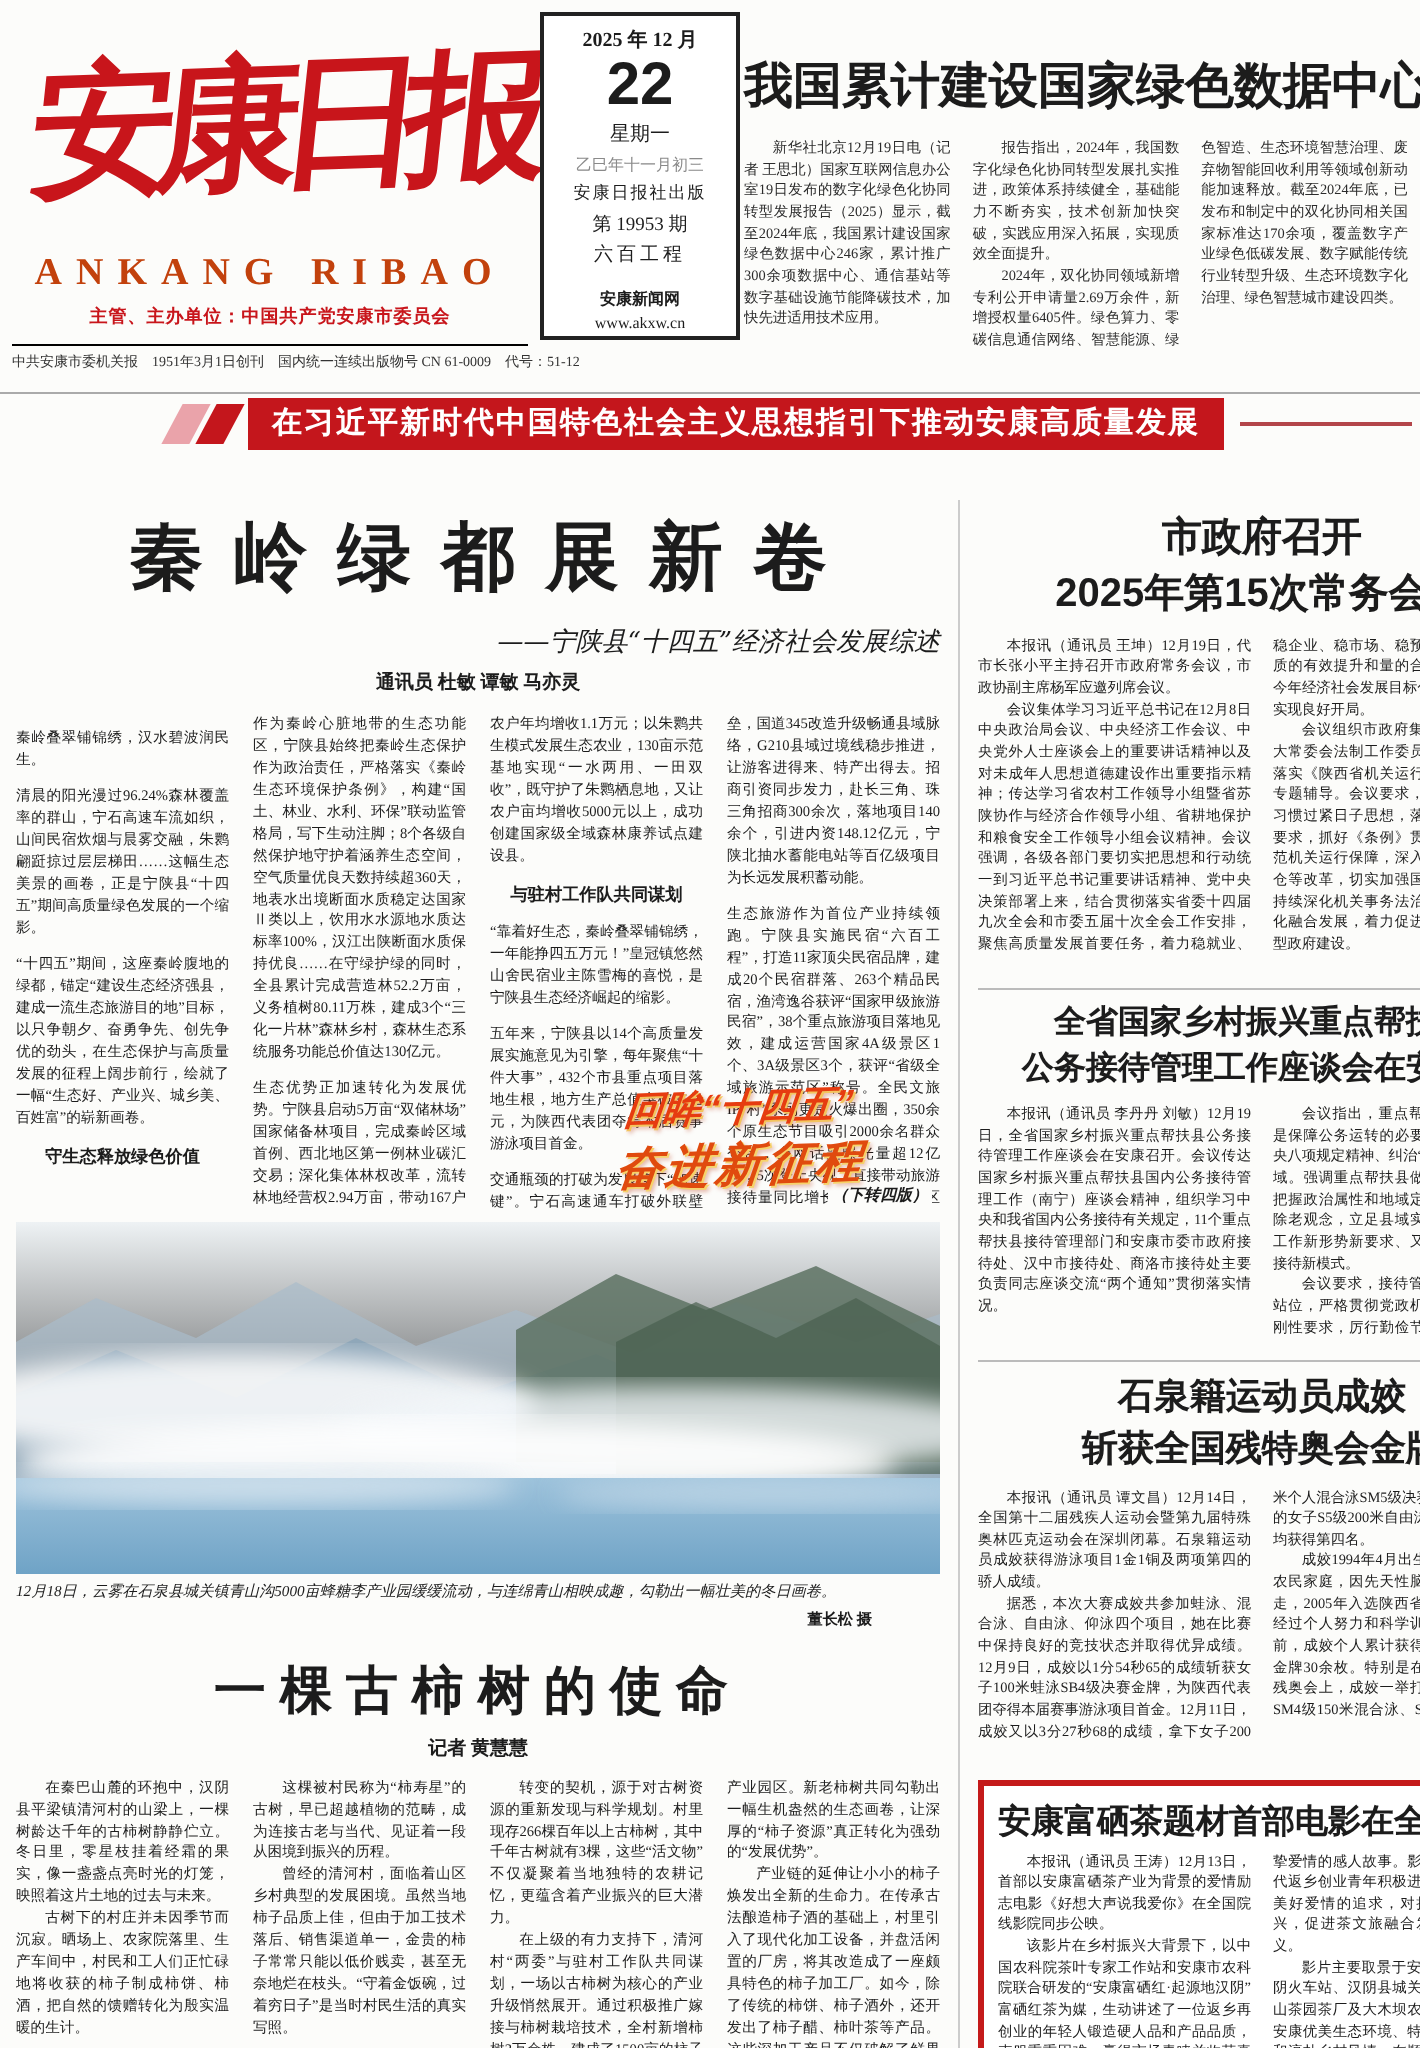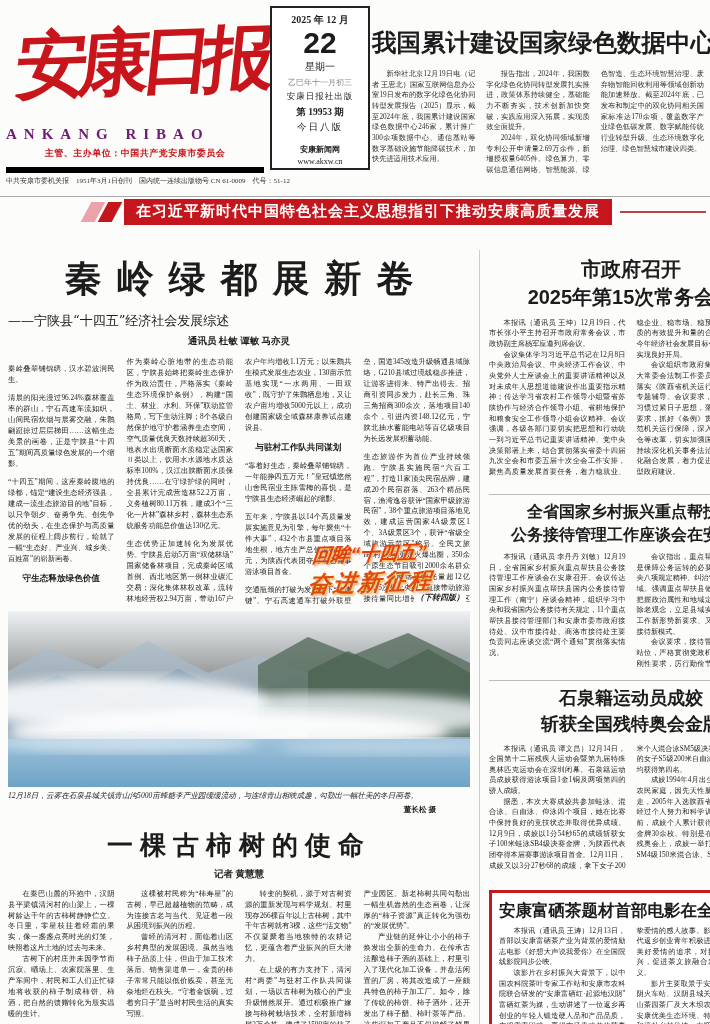--- a/index.html
+++ b/index.html
@@ -4,32 +4,32 @@
 <style>
   html,body{margin:0;padding:0;background:#888;}
   .page{position:relative;width:710px;height:1024px;margin:0 auto;background:#fcfcfa;overflow:hidden;
         font-family:"Liberation Serif",serif;color:#1c1c1c;}
   
   .header{position:absolute;top:0;left:0;width:710px;height:196px;border-bottom:1px solid #aaa;}
   .masthead{position:absolute;left:6px;top:2px;width:258px;}
   .calligraphy{color:#c8151b;font-family:"DejaVu Serif",serif;font-weight:bold;
                font-size:72px;letter-spacing:-10px;line-height:128px;white-space:nowrap;
                transform:skewX(-8deg) rotate(-2deg);transform-origin:left center;padding-left:10px;}
-  .pinyin{color:#701a75;font-family:"Liberation Serif",serif;font-weight:bold;
-          font-size:15px;letter-spacing:7px;text-align:left;margin-top:-4px;}
+  .pinyin{color:#c2410c;font-family:"Liberation Serif",serif;font-weight:bold;
+          font-size:19px;letter-spacing:7px;text-align:center;margin-top:-4px;}
   .organizer{color:#c8151b;font-size:9px;font-weight:bold;text-align:center;margin-top:4px;letter-spacing:.5px;}
-  .mast-footer{margin-top:7px;border-top:6px solid #000000;padding-top:3px;font-size:7px;color:#333;white-space:nowrap;}
+  .mast-footer{margin-top:7px;border-top:1px solid #000000;padding-top:3px;font-size:7px;color:#333;white-space:nowrap;}
   .datebox{position:absolute;left:270px;top:6px;width:90px;height:150px;border:2px solid #222;
            text-align:center;padding:5px 3px;background:#fff;}
   .db-month{font-size:10px;font-weight:bold;}
   .db-day{font-size:30px;font-weight:bold;line-height:32px;font-family:"Liberation Sans",sans-serif;}
   .db-week{font-size:10px;margin-top:1px;}
   .db-lunar{font-size:8px;color:#8a8a8a;margin-top:3px;}
   .db-pub{font-size:8.5px;margin-top:3px;letter-spacing:1px;}
-  .db-issue{font-size:9.5px;font-weight:bold;margin-top:3px;}
+  .db-issue{font-size:9.5px;font-weight:normal;margin-top:3px;}
   .db-pages{font-size:9.5px;margin-top:2px;letter-spacing:2px;}
   .db-site{font-size:8px;font-weight:bold;margin-top:10px;}
   .db-url{font-size:8px;margin-top:2px;}
   .topstory{position:absolute;left:372px;top:26px;width:332px;}
   .topstory h1{margin:0 0 10px 0;font-family:"Liberation Sans",sans-serif;font-weight:900;
                font-size:24.5px;letter-spacing:0;white-space:nowrap;}
   .cols3{column-count:3;column-gap:11px;column-fill:auto;height:108px;overflow:hidden;
          font-size:7.2px;line-height:1.48;text-align:justify;color:#2b2b2b;}
   .cols3 p,.cols2 p,.cols4 p{margin:0;text-indent:2em;}
   
@@ -40,21 +40,21 @@
   .banner{background:#c4161c;color:#fff;font-family:"Liberation Sans",sans-serif;font-weight:bold;
           font-size:15px;letter-spacing:1px;padding:3px 12px 4px;white-space:nowrap;margin-left:4px;}
   .banner-line{flex:1;height:2px;background:#b3454a;margin:0 4px 0 8px;}
   
   .main{position:absolute;top:250px;left:8px;width:694px;height:790px;display:flex;}
   .leftcol{width:462px;position:relative;}
   .rightcol{flex:1;margin-left:9px;padding-left:9px;border-left:1px solid #ccc;}
   
   .lead-head{text-align:center;font-family:"Liberation Sans",sans-serif;font-weight:900;
              font-size:37px;letter-spacing:15px;padding-left:15px;margin:4px 0 8px;}
-  .lead-sub{text-align:left;font-size:13px;font-family:"DejaVu Serif",serif;margin-bottom:5px;}
+  .lead-sub{text-align:right;font-size:13px;font-style:italic;font-family:"DejaVu Serif",serif;margin-bottom:5px;}
   .lead-by{text-align:center;font-size:9.5px;font-weight:bold;margin-bottom:9px;}
   .lead-body{position:relative;height:250px;overflow:hidden;column-count:4;column-gap:12px;column-fill:auto;
              font-size:7.3px;line-height:1.5;text-align:justify;}
   .lead-body h4,.tree-body h4{font-family:"Liberation Sans",sans-serif;font-size:8.6px;text-align:center;
              margin:5px 0;text-indent:0;font-weight:900;}
   .jump{position:absolute;right:4px;bottom:66px;font-size:8px;font-weight:bold;background:#fcfcfa;padding:1px 2px;font-style:italic;}
   .badge{position:absolute;right:6px;bottom:-4px;width:188px;text-align:center;transform:rotate(-2deg);
          font-family:"Liberation Sans",sans-serif;font-style:italic;font-weight:900;z-index:3;}
   .badge .b1{font-size:19px;color:#e63c10;text-shadow:1px 1px 0 #f3c45e,2px 2px 2px rgba(180,40,0,.35);
              transform:skewX(-8deg);display:block;}
@@ -100,21 +100,21 @@
       <div class="mast-footer">中共安康市委机关报　1951年3月1日创刊　国内统一连续出版物号 CN 61-0009　代号：51-12</div>
     </div>
 
     <div class="datebox">
       <div class="db-month">2025 年 12 月</div>
       <div class="db-day">22</div>
       <div class="db-week">星期一</div>
       <div class="db-lunar">乙巳年十一月初三</div>
       <div class="db-pub">安康日报社出版</div>
       <div class="db-issue">第 19953 期</div>
-      <div class="db-pages">今日八版</div>
+      <div class="db-pages">六百工程</div>
       <div class="db-site">安康新闻网</div>
       <div class="db-url">www.akxw.cn</div>
     </div>
 
     <div class="topstory">
       <h1>我国累计建设国家绿色数据中心246家</h1>
       <div class="cols3">
           <p>新华社北京12月19日电（记者 王思北）国家互联网信息办公室19日发布的数字化绿色化协同转型发展报告（2025）显示，截至2024年底，我国累计建设国家绿色数据中心246家，累计推广300余项数据中心、通信基站等数字基础设施节能降碳技术，加快先进适用技术应用。</p>
           <p>报告指出，2024年，我国数字化绿色化协同转型发展扎实推进，政策体系持续健全，基础能力不断夯实，技术创新加快突破，实践应用深入拓展，实现质效全面提升。</p>
           <p>2024年，双化协同领域新增专利公开申请量2.69万余件，新增授权量6405件。绿色算力、零碳信息通信网络、智慧能源、绿色智造、生态环境智慧治理、废弃物智能回收利用等领域创新动能加速释放。截至2024年底，已发布和制定中的双化协同相关国家标准达170余项，覆盖数字产业绿色低碳发展、数字赋能传统行业转型升级、生态环境数字化治理、绿色智慧城市建设四类。</p>

